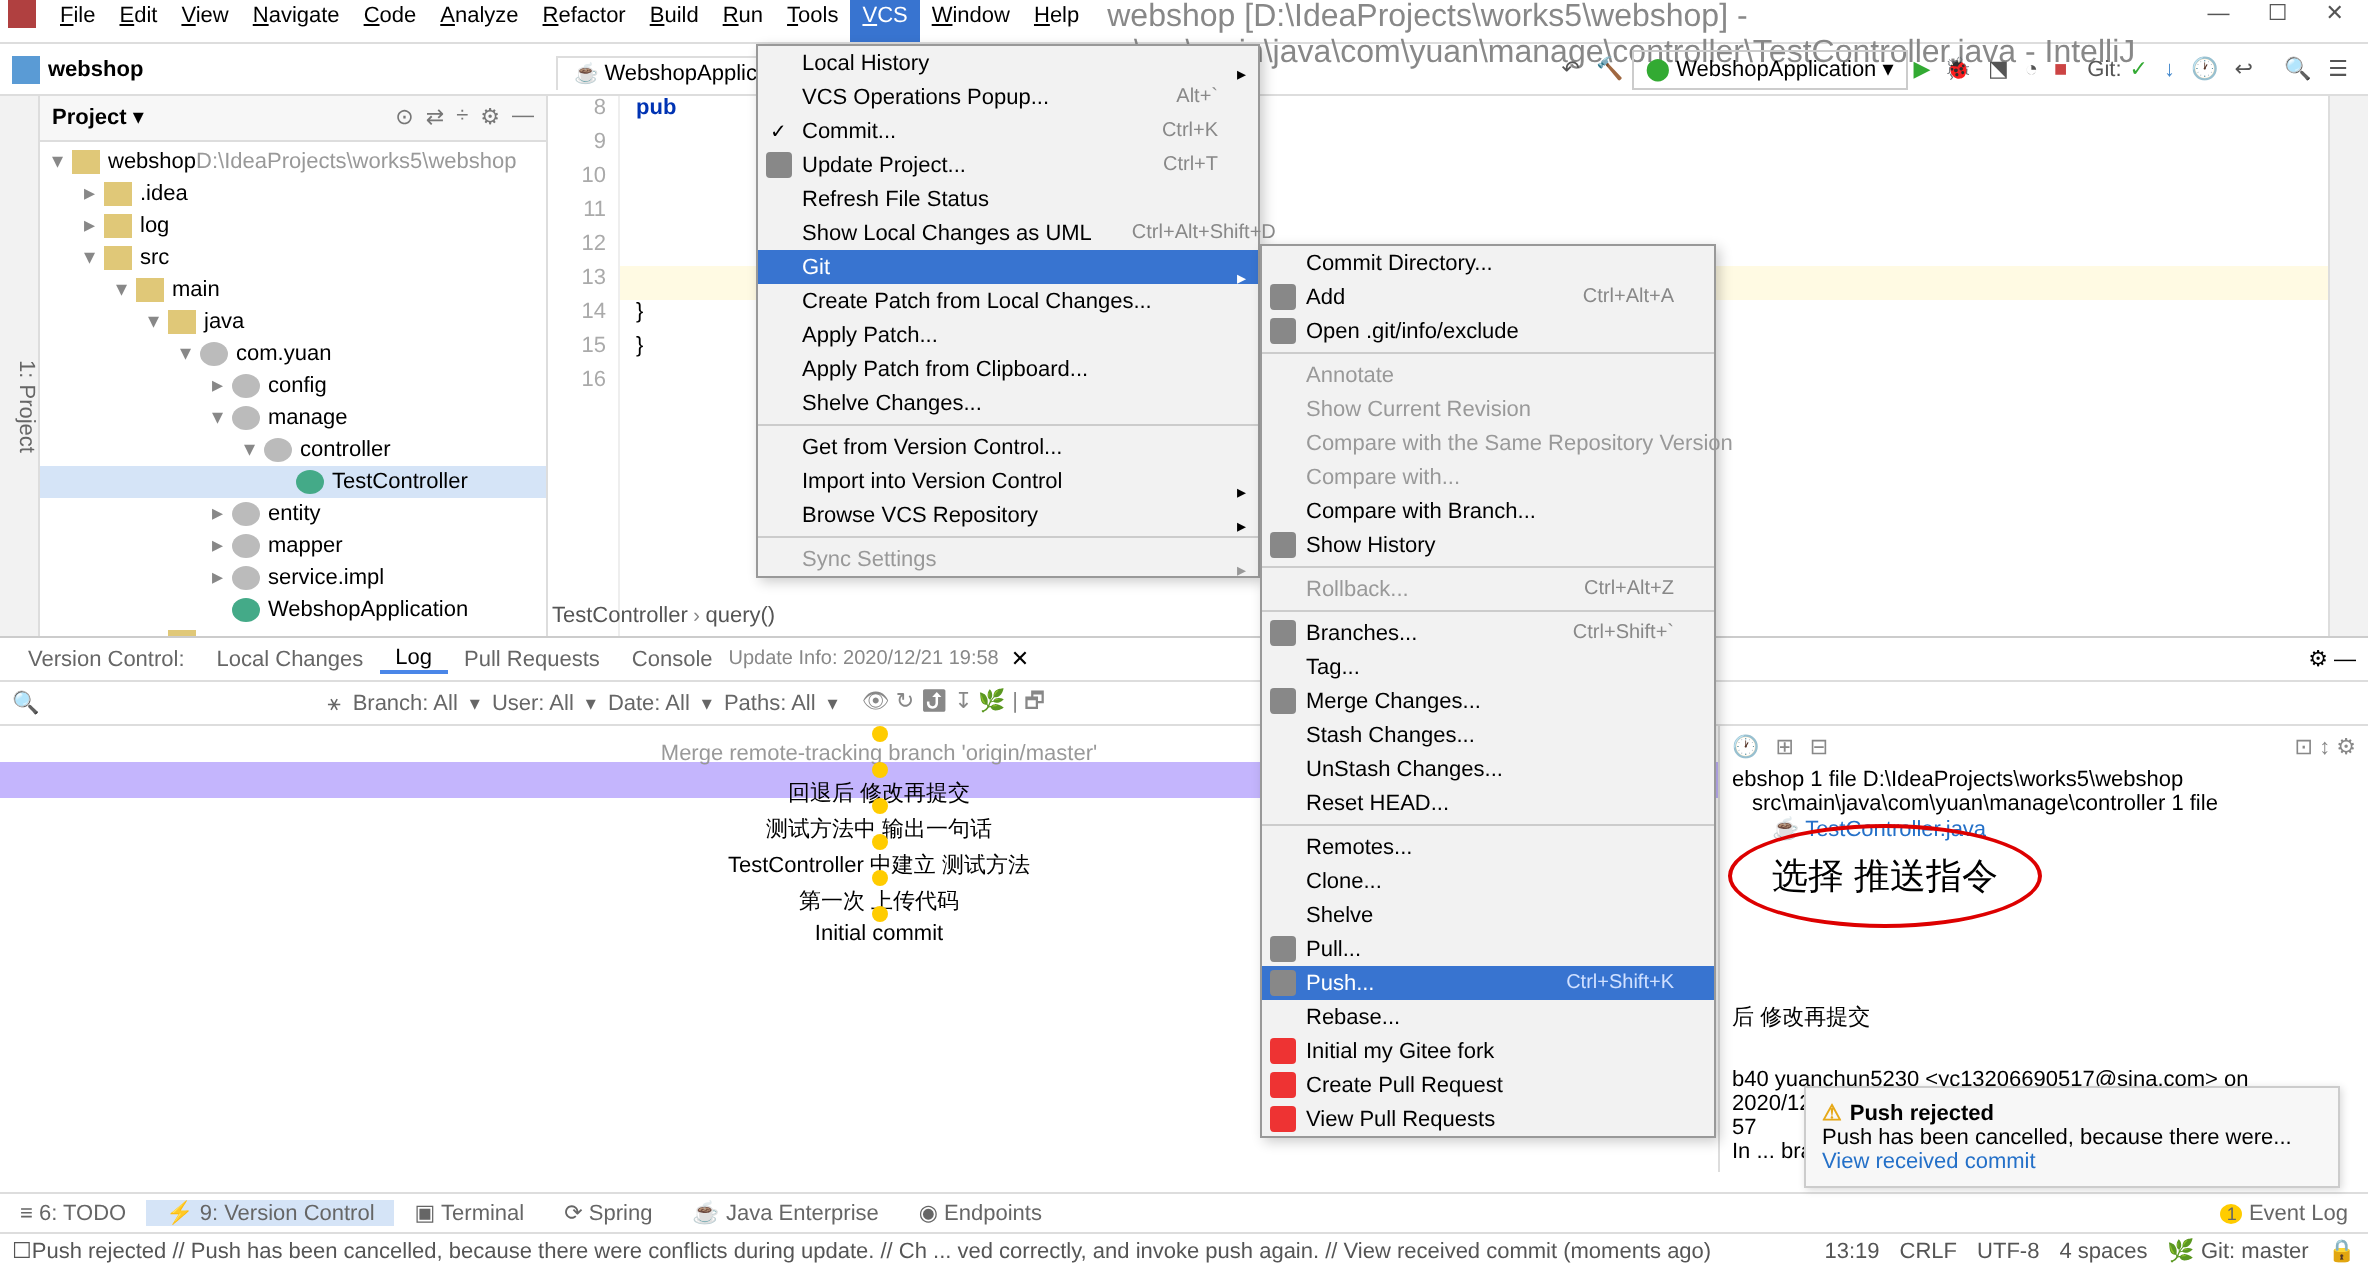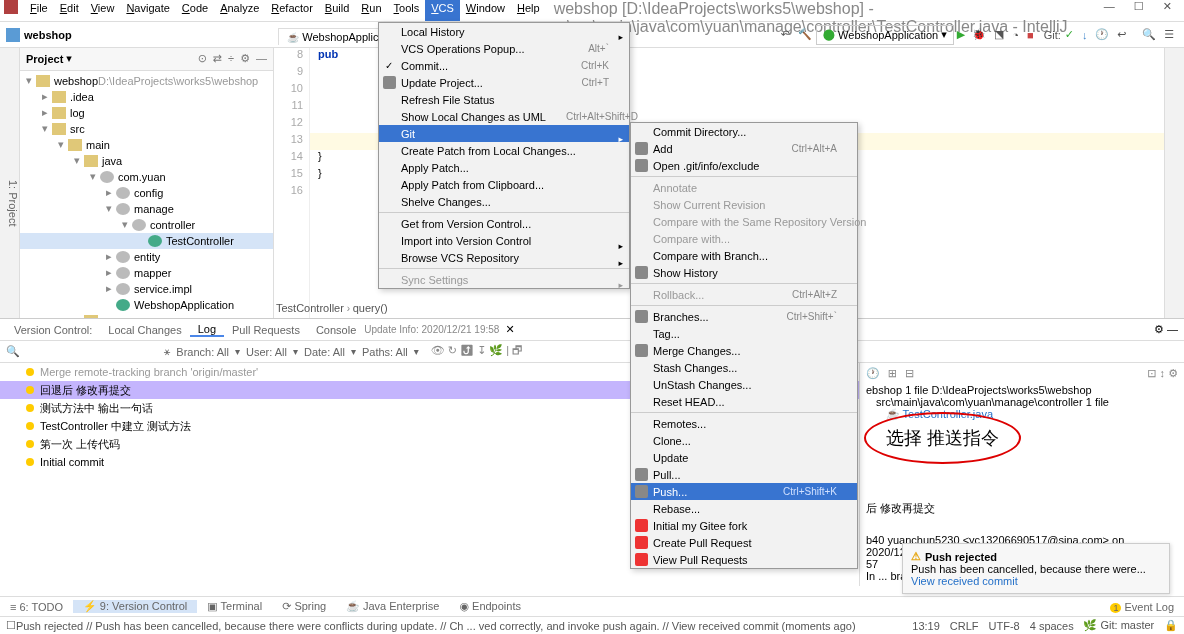--- a/index.html
+++ b/index.html
@@ -58,21 +58,21 @@
 .vcspane { position: absolute; left: 0; top: 318px; width: 1184px; height: 268px; display: flex; flex-direction: column; border-top: 1px solid #ccc; }
 .vcshead { display: flex; align-items: center; height: 24px; border-bottom: 1px solid #ddd; padding: 0 6px; }
 .vcshead .tab { padding: 0 8px; color: #666; }
 .vcshead .tab.act { color: #000; border-bottom: 2px solid #4a86e8; }
 .vcshead .upd { color: #888; font-size: 10px; }
 .vcshead .x { margin-left: auto; }
 .vcsfilter { display: flex; align-items: center; height: 24px; border-bottom: 1px solid #ddd; padding: 0 6px; gap: 6px; font-size: 10px; color: #666; }
 .vcsfilter input { border: none; outline: none; flex-basis: 120px; font-size: 10px; }
 .vcsbody { flex: 1; display: flex; }
 .commits { flex: 1; border-right: 1px solid #ddd; }
-.commits .row { display: flex; align-items: center; height: 18px; padding-left: 20px; }
+.commits .row { display: flex; align-items: center; height: 18px; padding-left: 20px; flex-direction: column; }
 .commits .row.cur { background: #c4b5fd; }
 .commits .graph { width: 20px; display: flex; justify-content: center; }
 .commits .dot { width: 8px; height: 8px; border-radius: 50%; background: #fc0; }
 .details { width: 324px; padding: 4px 6px; font-size: 10px; position: relative; }
 .details .tb { display: flex; gap: 8px; color: #888; }
 .details .file { color: #2470c8; }
 
 .annot { position: absolute; border: 2px solid #d00; border-radius: 50%; padding: 12px 20px; font-size: 18px; color: #000; background: transparent; pointer-events: none; }
 
 .notif { position: absolute; right: 14px; bottom: 40px; width: 268px; border: 1px solid #ccc; background: #f7f7f7; padding: 6px 8px; box-shadow: 1px 1px 4px rgba(0,0,0,0.15); z-index: 50; }
@@ -399,21 +399,21 @@
       <span>Reset HEAD...</span>
     </div>
     <div class="sep"></div>
     <div class="item">
       <span>Remotes...</span>
     </div>
     <div class="item">
       <span>Clone...</span>
     </div>
     <div class="item">
-      <span>Update</span>
+      <span>Shelve</span>
     </div>
     <div class="item">
       <span class="ico" style="background:#888;border-radius:2px"></span>
       <span>Pull...</span>
     </div>
     <div class="item sel">
       <span class="ico" style="background:#888;border-radius:2px"></span>
       <span>Push...</span>
       <span class="sc">Ctrl+Shift+K</span>
     </div>

